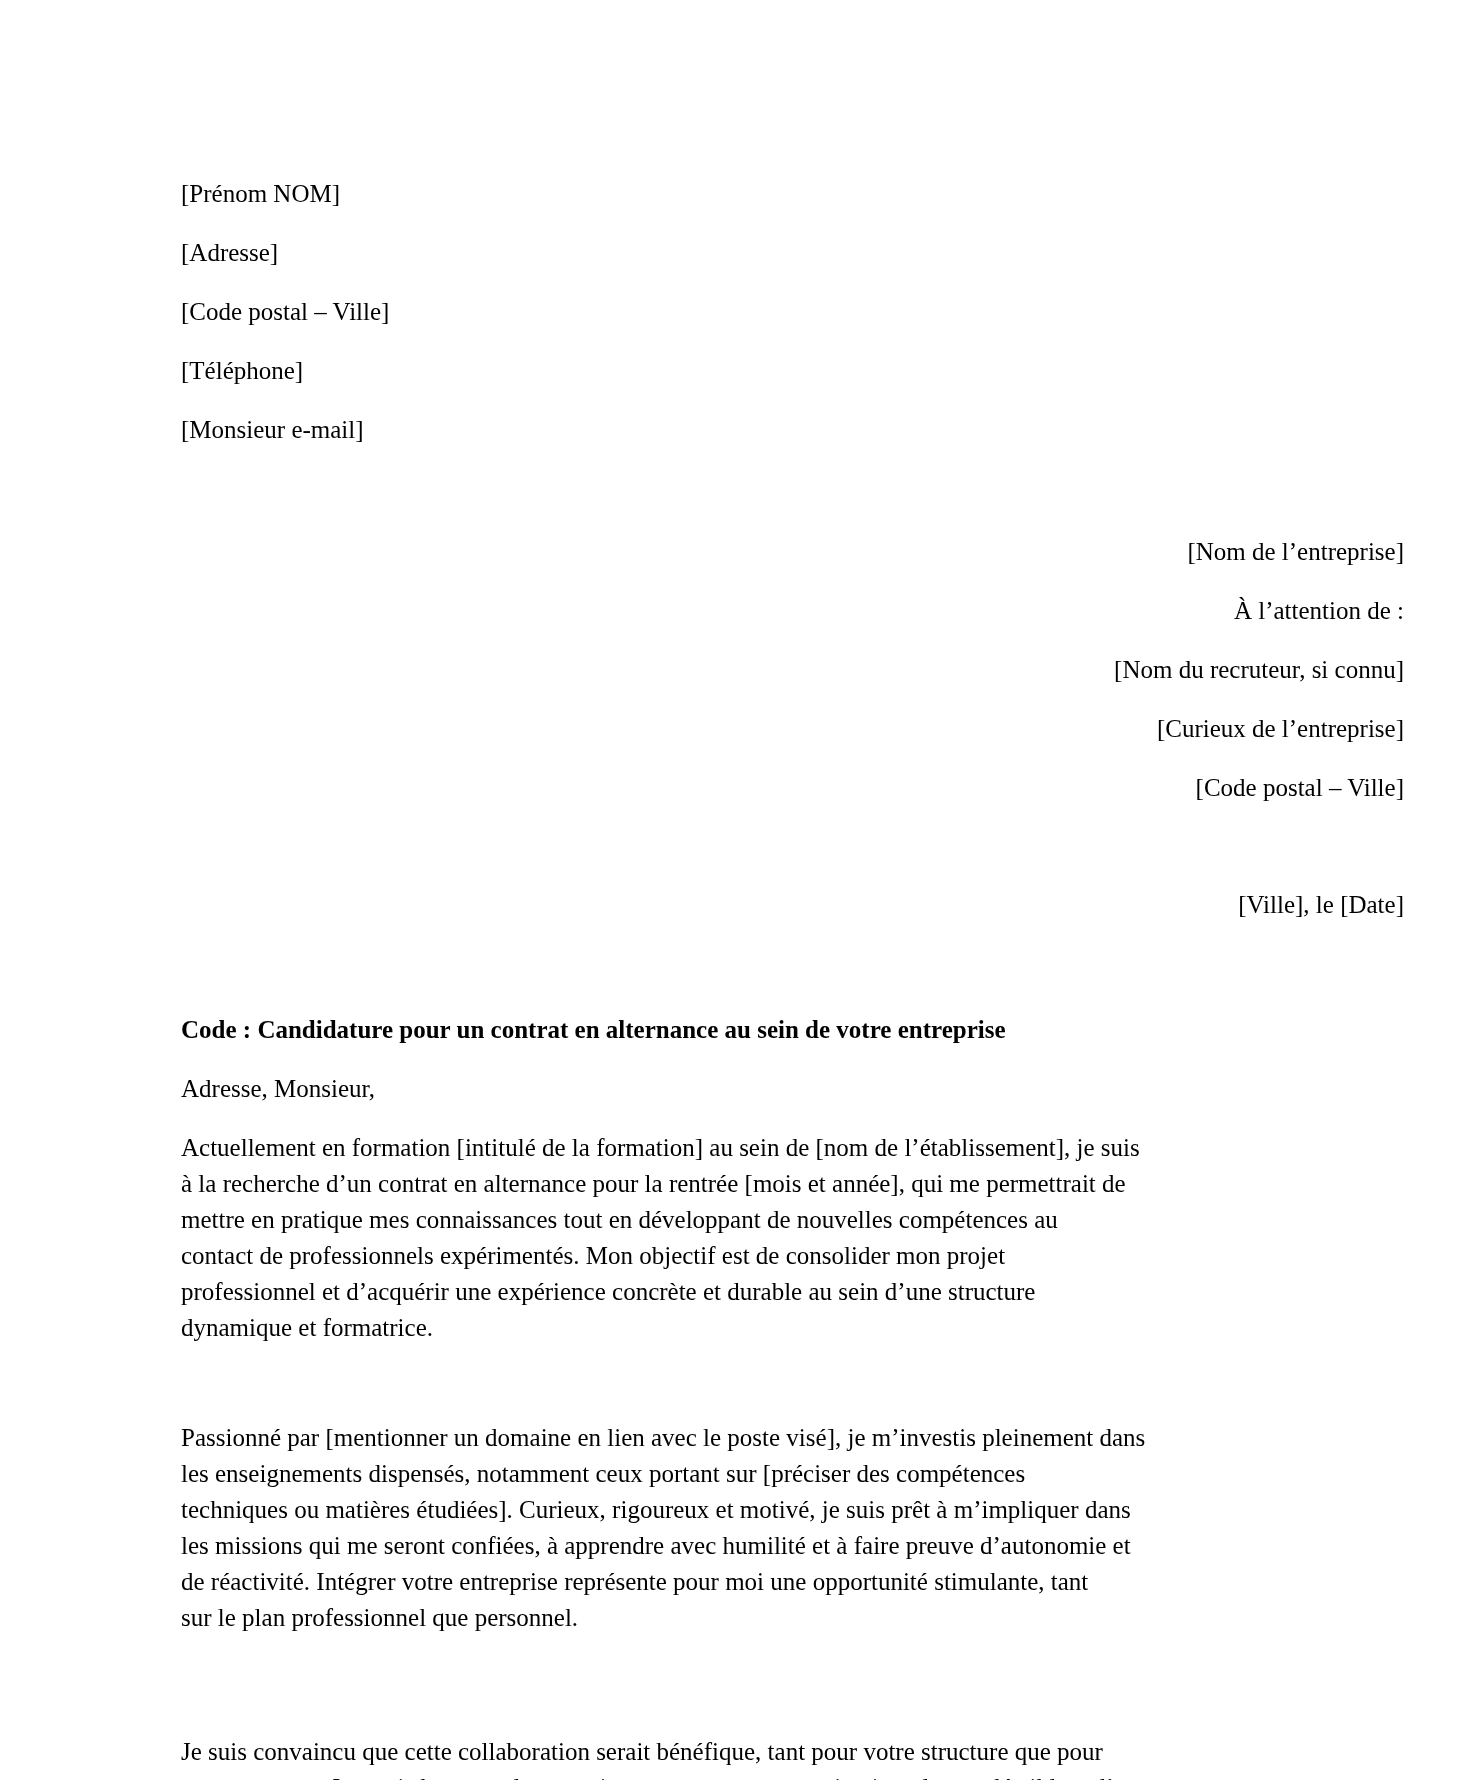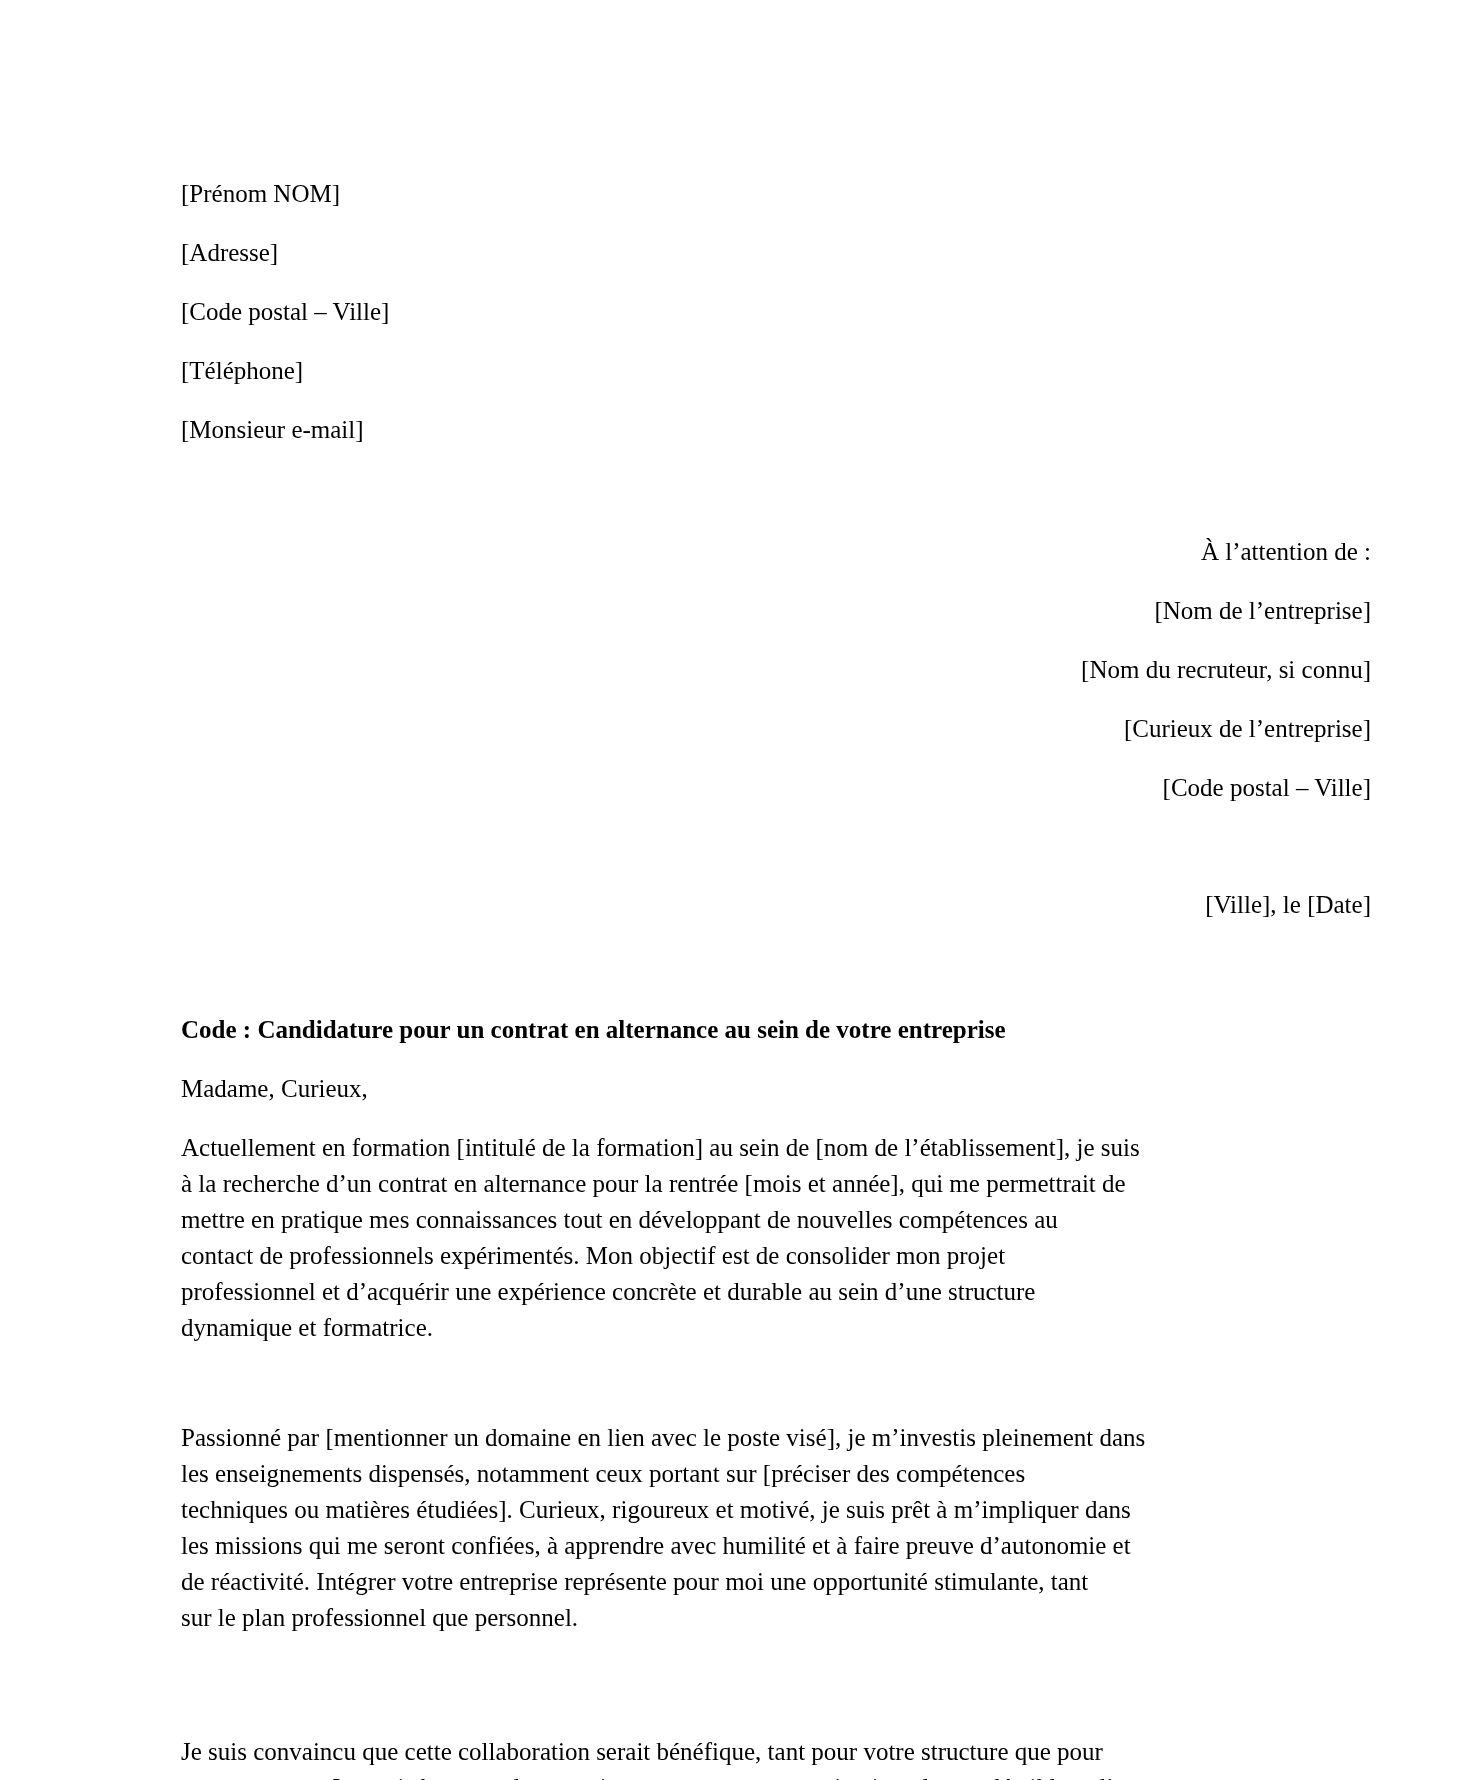--- a/index.html
+++ b/index.html
@@ -8,21 +8,21 @@
     width: 1484px;
     height: 1780px;
     overflow: hidden;
     font-family: "Liberation Serif", "DejaVu Serif", serif;
   }
   .page {
     width: 1484px;
     height: 1780px;
     background: #ffffff;
     color: #000000;
-    padding: 176px 113px 0 181px;
+    padding: 176px 80px 0 181px;
     font-size: 25px;
     line-height: 36px;
   }
   .addr-line {
     margin-bottom: 23px;
     white-space: pre;
   }
   .recipient-block {
     margin-top: 86px;
     text-align: right;
@@ -57,32 +57,32 @@
 
   <div class="sender-block">
     <div class="addr-line">[Prénom NOM]</div>
     <div class="addr-line">[Adresse]</div>
     <div class="addr-line">[Code postal – Ville]</div>
     <div class="addr-line">[Téléphone]</div>
     <div class="addr-line">[Monsieur e-mail]</div>
   </div>
 
   <div class="recipient-block">
+    <div class="addr-line">[Nom de l’entreprise]</div>
     <div class="addr-line">À l’attention de :</div>
-    <div class="addr-line">[Nom de l’entreprise]</div>
     <div class="addr-line">[Nom du recruteur, si connu]</div>
     <div class="addr-line">[Curieux de l’entreprise]</div>
     <div class="addr-line">[Code postal – Ville]</div>
   </div>
 
   <div class="date-line">[Ville], le [Date]</div>
 
   <div class="subject-line">Code : Candidature pour un contrat en alternance au sein de votre entreprise</div>
 
-  <div class="salutation">Madame, Curieux,</div>
+  <div class="salutation">Adresse, Monsieur,</div>
 
   <div class="para para-1">Actuellement en formation [intitulé de la formation] au sein de [nom de l’établissement], je suis
 à la recherche d’un contrat en alternance pour la rentrée [mois et année], qui me permettrait de
 mettre en pratique mes connaissances tout en développant de nouvelles compétences au
 contact de professionnels expérimentés. Mon objectif est de consolider mon projet
 professionnel et d’acquérir une expérience concrète et durable au sein d’une structure
 dynamique et formatrice.</div>
 
   <div class="para para-2">Passionné par [mentionner un domaine en lien avec le poste visé], je m’investis pleinement dans
 les enseignements dispensés, notamment ceux portant sur [préciser des compétences

